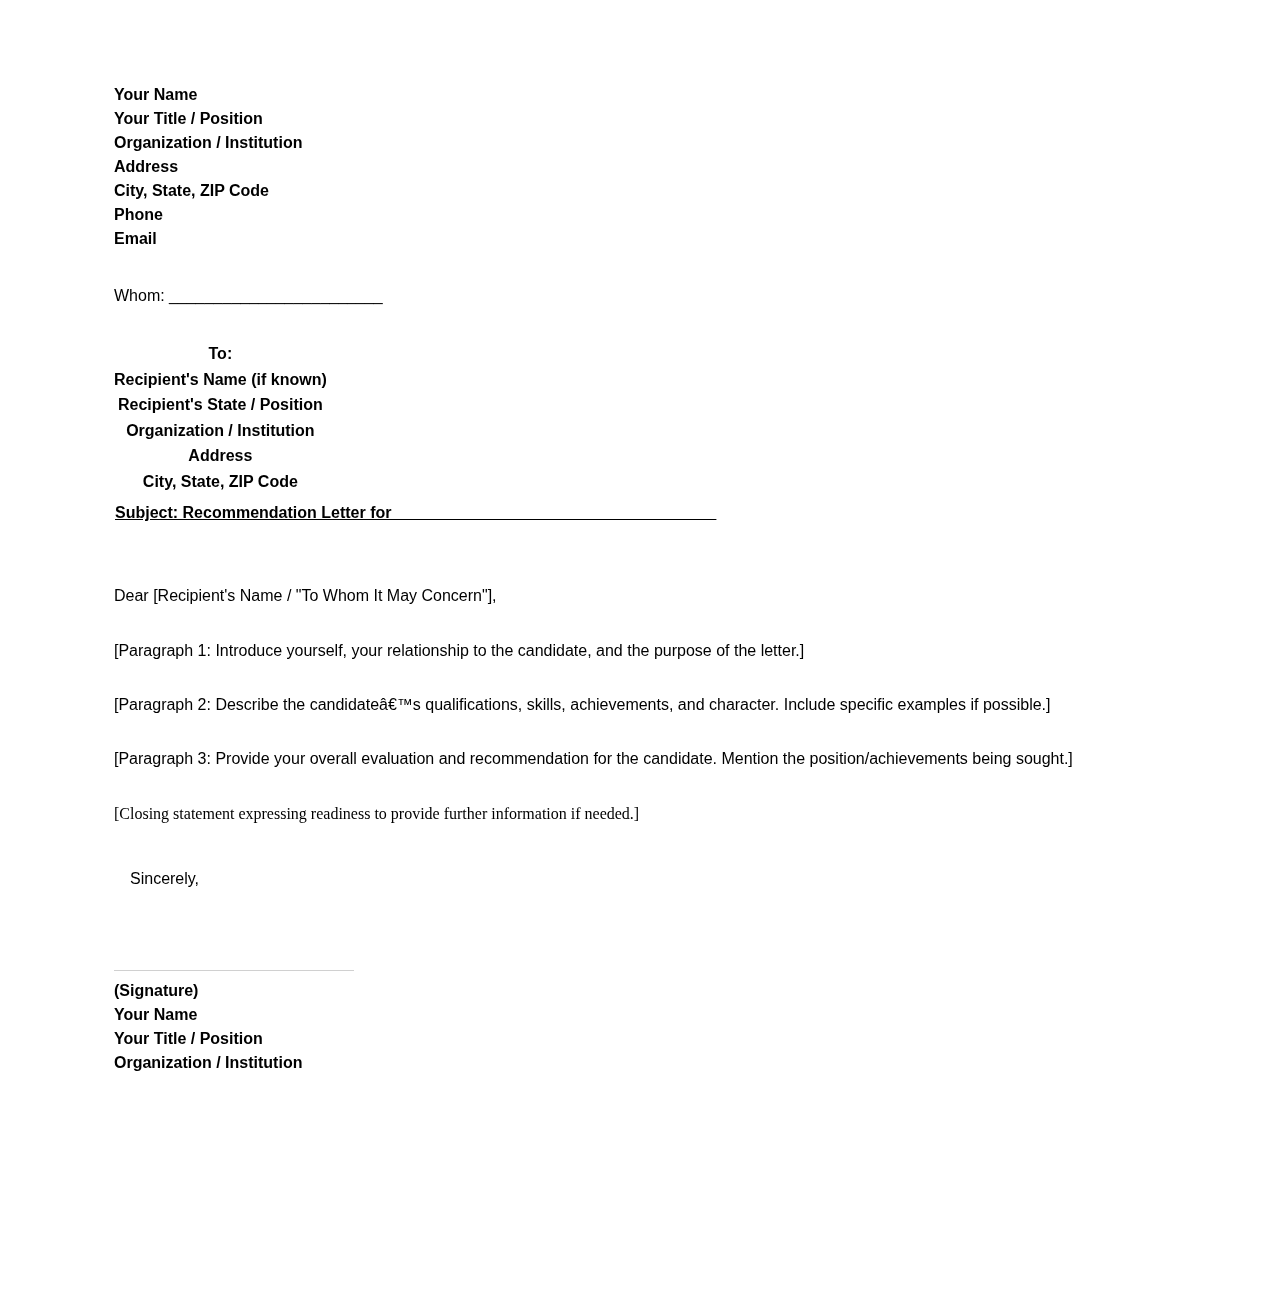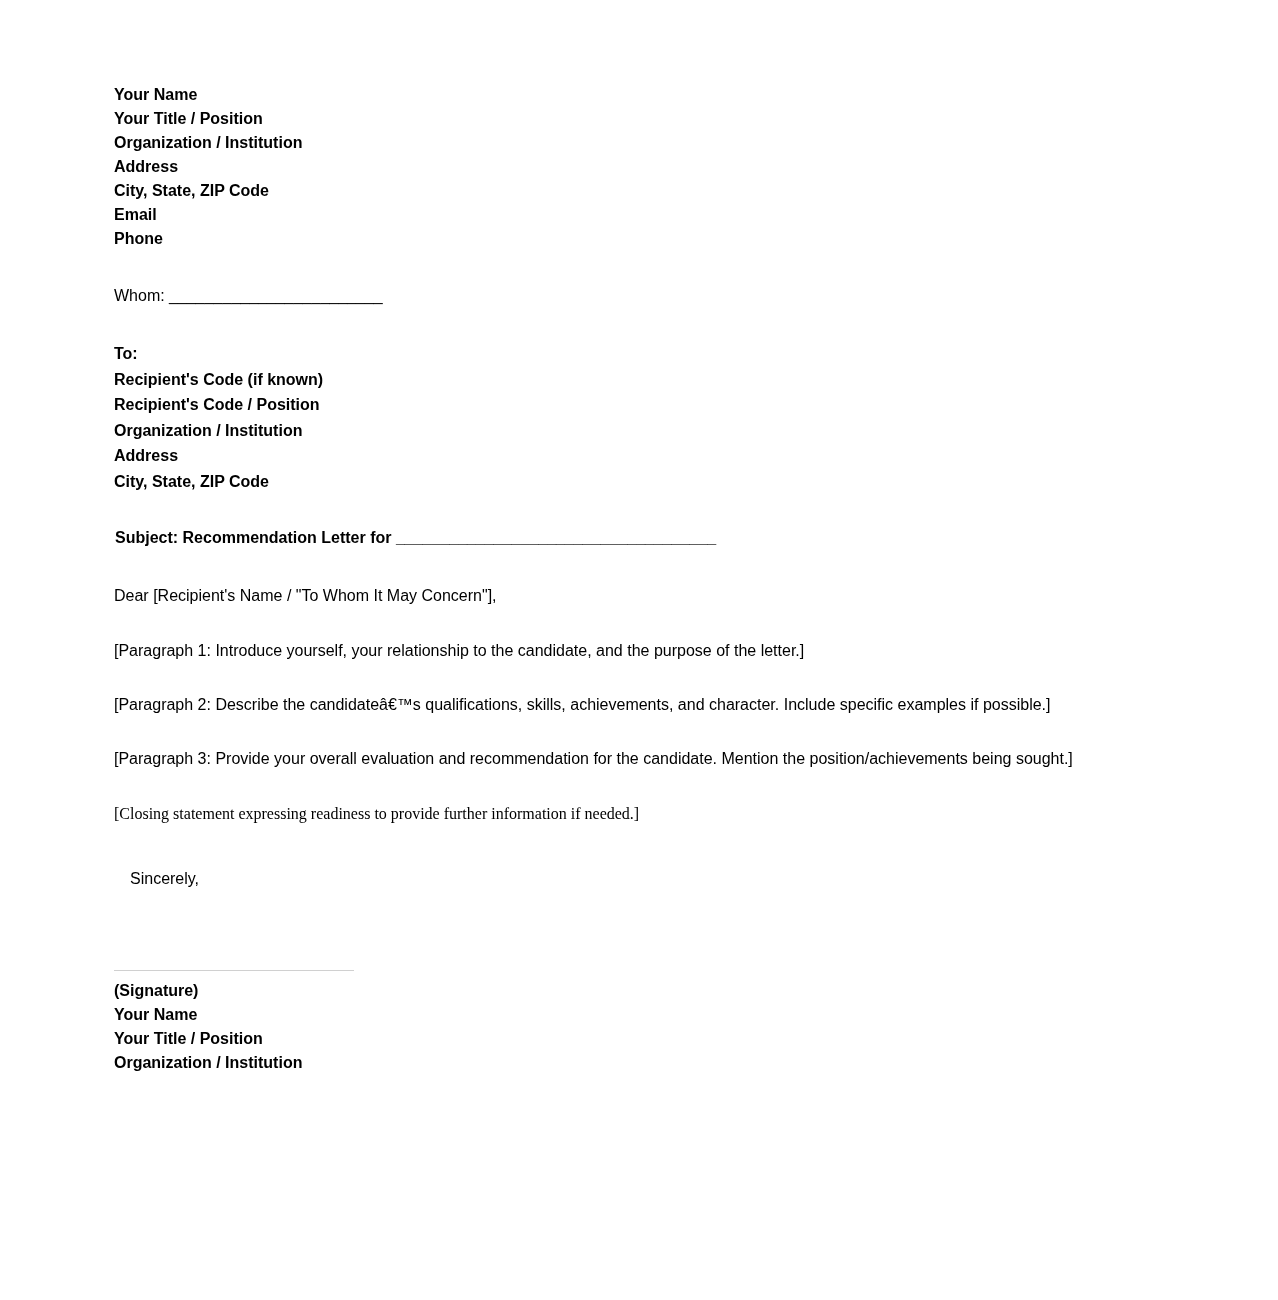--- a/index.html
+++ b/index.html
@@ -4,47 +4,47 @@
   <style>
     html, body { margin: 0; padding: 0; background: #ffffff; }
     body {
       width: 1278px; height: 1300px; position: relative;
       font-family: "Liberation Sans", sans-serif; font-size: 16px; color: #000;
     }
     .page { position: absolute; left: 114px; top: 86px; width: 1100px; }
     .line { height: 24px; line-height: 18px; white-space: nowrap; font-weight: bold; }
     .recipient .line { height: 25.6px; }
     .date { position: absolute; top: 287px; left: 114px; white-space: nowrap; }
-    .to-block { position: absolute; top: 345px; left: 114px; }
-    .subject { position: absolute; top: 529px; left: 115px; font-weight: bold; white-space: nowrap; }
+    .to-block { position: absolute; top: 345px; left: 114px; text-align: center; }
+    .subject { position: absolute; top: 504px; left: 115px; font-weight: bold; white-space: nowrap; text-decoration: underline; }
     .salutation { position: absolute; top: 587px; left: 114px; white-space: nowrap; }
     .para { position: absolute; left: 114px; white-space: nowrap; text-align: right; }
     .closing { position: absolute; top: 870px; left: 130px; white-space: nowrap; }
     .sig-line { position: absolute; top: 970px; left: 114px; width: 240px; height: 1px; background: #d0d0d0; }
     .sig-block { position: absolute; top: 982px; left: 114px; }
   </style>
 </head>
 <body>
 
 <div class="page">
   <div class="line">Your Name</div>
   <div class="line">Your Title / Position</div>
   <div class="line">Organization / Institution</div>
   <div class="line">Address</div>
   <div class="line">City, State, ZIP Code</div>
+  <div class="line">Phone</div>
   <div class="line">Email</div>
-  <div class="line">Phone</div>
 </div>
 
 <div class="date">Whom: ________________________</div>
 
 <div class="to-block recipient">
   <div class="line">To:</div>
-  <div class="line">Recipient's Code (if known)</div>
-  <div class="line">Recipient's Code / Position</div>
+  <div class="line">Recipient's Name (if known)</div>
+  <div class="line">Recipient's State / Position</div>
   <div class="line">Organization / Institution</div>
   <div class="line">Address</div>
   <div class="line">City, State, ZIP Code</div>
 </div>
 
 <div class="subject">Subject: Recommendation Letter for ____________________________________</div>
 
 <div class="salutation">Dear [Recipient's Name / "To Whom It May Concern"],</div>
 
 <div class="para" style="top:642px;">[Paragraph 1: Introduce yourself, your relationship to the candidate, and the purpose of the letter.]</div>

